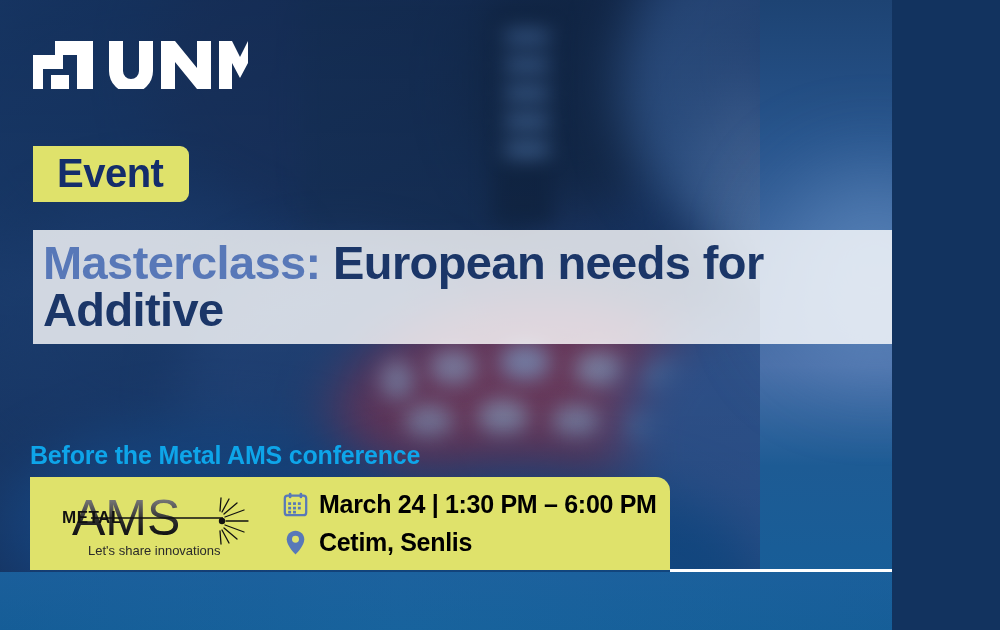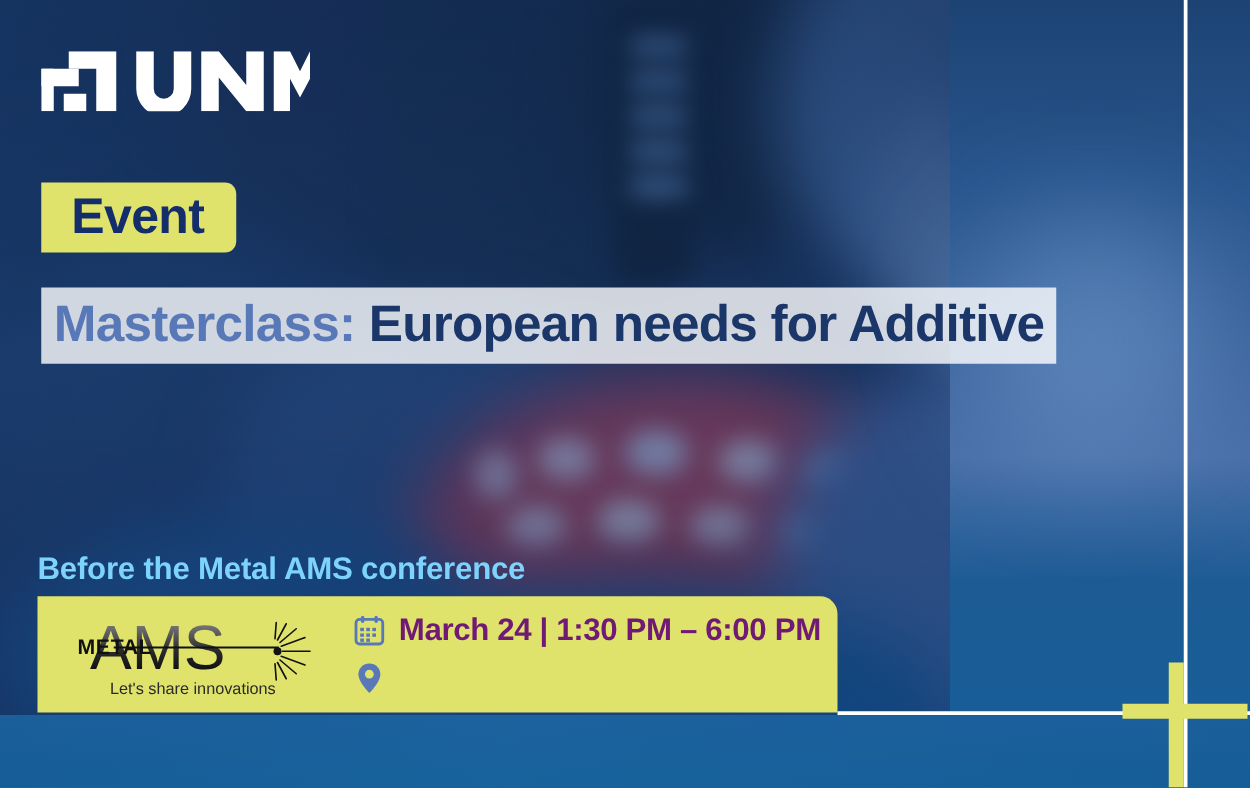--- a/index.html
+++ b/index.html
@@ -1,21 +1,21 @@
 <!DOCTYPE html>
 <html><head>
 <meta charset="utf-8">
 <style>
   html,body{margin:0;padding:0;}
   body{
     width:1000px;height:630px;overflow:hidden;
     font-family:"Liberation Sans",sans-serif;
     background:#12335f;
   }
-  #banner{position:relative;width:1000px;height:630px;overflow:hidden;}
+  #banner{position:relative;width:892px;height:630px;overflow:hidden;}
 
   
   .photo{position:absolute;inset:0;overflow:hidden;background:#1b3d68;}
   .ph{position:absolute;border-radius:50%;filter:blur(26px);}
   .phs{position:absolute;filter:blur(10px);}
   .duotone{position:absolute;inset:0;
     background:linear-gradient(180deg,rgba(14,42,82,.55) 0%,rgba(20,60,110,.30) 45%,rgba(18,70,120,.45) 100%);
     mix-blend-mode:multiply;}
   .duotone2{position:absolute;inset:0;
     background:linear-gradient(135deg,rgba(40,90,160,.35),rgba(30,60,120,.25) 60%,rgba(25,80,140,.35));}
@@ -41,36 +41,36 @@
 
   
   .event-badge{position:absolute;left:33px;top:146px;
     background:#dfe26b;color:#142d6b;
     font-size:40px;font-weight:bold;letter-spacing:-.5px;
     padding:7px 26px 9px 24px;border-radius:0 9px 9px 0;line-height:1;}
 
   
   .headline{position:absolute;left:33px;top:230px;width:900px;}
   .hl-line{display:table;background:rgba(255,255,255,.80);
-    color:#1b3668;font-size:41px;font-weight:bold;letter-spacing:-.6px;
+    color:#1b3668;font-size:47px;font-weight:bold;letter-spacing:-.6px;
     line-height:1.0;padding:9px 10px 11px 10px;margin-bottom:8px;}
   .hl-accent{color:#5878b8;}
 
   
-  .subtitle{position:absolute;left:30px;top:441px;color:#7dd3fc;
+  .subtitle{position:absolute;left:30px;top:441px;color:#0ea5e9;
     font-size:25px;font-weight:bold;letter-spacing:-.2px;}
 
   
   .details{position:absolute;left:30px;top:477px;width:640px;height:93px;
     background:#dfe26b;border-radius:0 14px 0 0;}
   .ams-logo{position:absolute;left:28px;top:6px;width:200px;height:80px;}
   .info{position:absolute;left:250px;top:11px;}
   .info-row{display:flex;align-items:center;height:33px;margin-bottom:5px;}
   .info-ico{width:30px;height:30px;display:flex;align-items:center;justify-content:center;flex:0 0 30px;}
-  .info-txt{color:#701a75;font-size:25px;font-weight:bold;letter-spacing:-.3px;margin-left:9px;}
+  .info-txt{color:#000000;font-size:25px;font-weight:bold;letter-spacing:-.3px;margin-left:9px;}
 </style>
 </head>
 <body>
 
 <div id="banner">
 
   <div class="photo">
     <div class="ph" style="left:-60px;top:-40px;width:420px;height:330px;background:#16365f;"></div>
     <div class="ph" style="left:150px;top:-80px;width:340px;height:300px;background:#1a3156;"></div>
     <div class="ph" style="left:330px;top:-60px;width:300px;height:340px;background:#223c63;"></div>
@@ -200,18 +200,19 @@
         </span>
         <span class="info-txt">March 24 | 1:30 PM – 6:00 PM</span>
       </div>
       <div class="info-row">
         <span class="info-ico">
           <svg width="27" height="27" viewBox="0 0 24 24" aria-hidden="true">
             <path d="M12 1.6 C7.6 1.6 4.2 5 4.2 9.3 C4.2 15 12 22.6 12 22.6 C12 22.6 19.8 15 19.8 9.3 C19.8 5 16.4 1.6 12 1.6 Z" fill="#5878b8"></path>
             <circle cx="12" cy="9.2" r="3.1" fill="#dfe26b"></circle>
           </svg>
         </span>
+        <span class="info-txt">Cetim, Senlis</span>
       </div>
     </div>
 
   </div>
 
 </div>
 
 </body></html>

